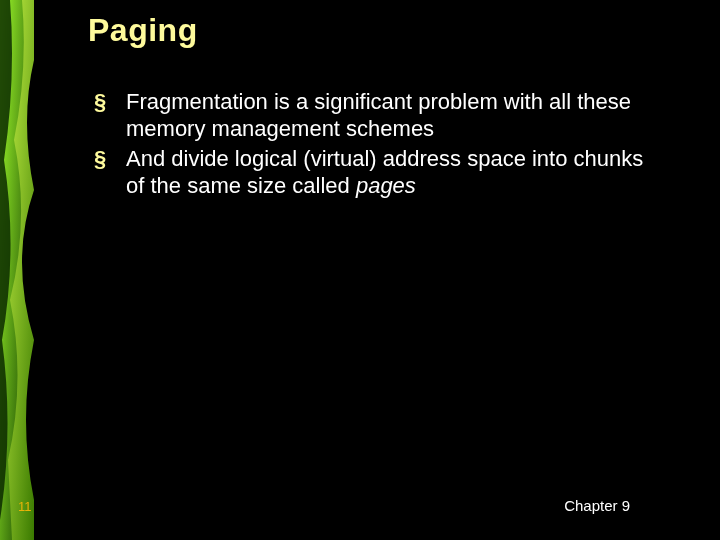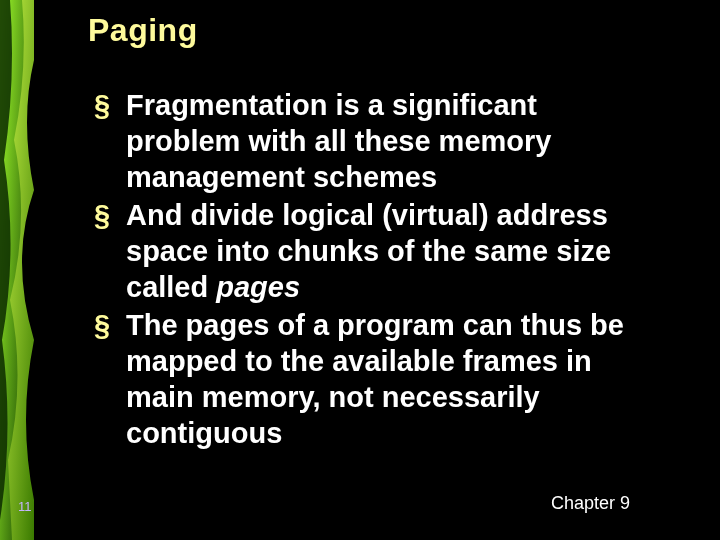--- a/index.html
+++ b/index.html
@@ -35,22 +35,22 @@
     color: #fefa9c;
     font-family: "Arial Black", Arial, sans-serif;
     font-weight: 900;
     letter-spacing: 0.5px;
   }
   .body {
     position: absolute;
     left: 94px;
     top: 88px;
     right: 14px;
-    font-size: 29px;
-    font-weight: 700;
+    font-size: 22px;
+    font-weight: 400;
     line-height: 1.24;
   }
   .body ul {
     margin: 0;
     padding: 0;
     list-style: none;
   }
   .body li {
     position: relative;
     padding-left: 32px;
@@ -65,28 +65,28 @@
     font-weight: 700;
   }
   .em {
     font-style: italic;
   }
   .pagenum {
     position: absolute;
     left: 18px;
     bottom: 26px;
     font-size: 13px;
-    color: #c4b5fd;
+    color: #eab308;
     font-weight: 400;
   }
   .chapter {
     position: absolute;
     right: 38px;
     bottom: 26px;
-    font-size: 18px;
+    font-size: 15px;
     color: #fff;
     font-weight: 400;
   }
 </style>
 </head>
 <body>
 
 <div class="slide">
 
   <svg class="accent" width="34" height="540" viewBox="0 0 34 540" preserveAspectRatio="none">
@@ -108,22 +108,19 @@
   <div class="title">Paging</div>
 
   <div class="body">
     <ul>
       <li>
         <span>Fragmentation is a significant problem with all these memory management schemes</span><span class="em"></span><span></span>
       </li>
       <li>
         <span>And divide logical (virtual) address space into chunks of the same size called </span><span class="em">pages</span><span></span>
       </li>
-      <li>
-        <span>The pages of a program can thus be mapped to the available frames in main memory, not necessarily contiguous</span><span class="em"></span><span></span>
-      </li>
     </ul>
   </div>
 
   <div class="pagenum">11</div>
   <div class="chapter">Chapter 9</div>
 
 </div>
 
 </body></html>

